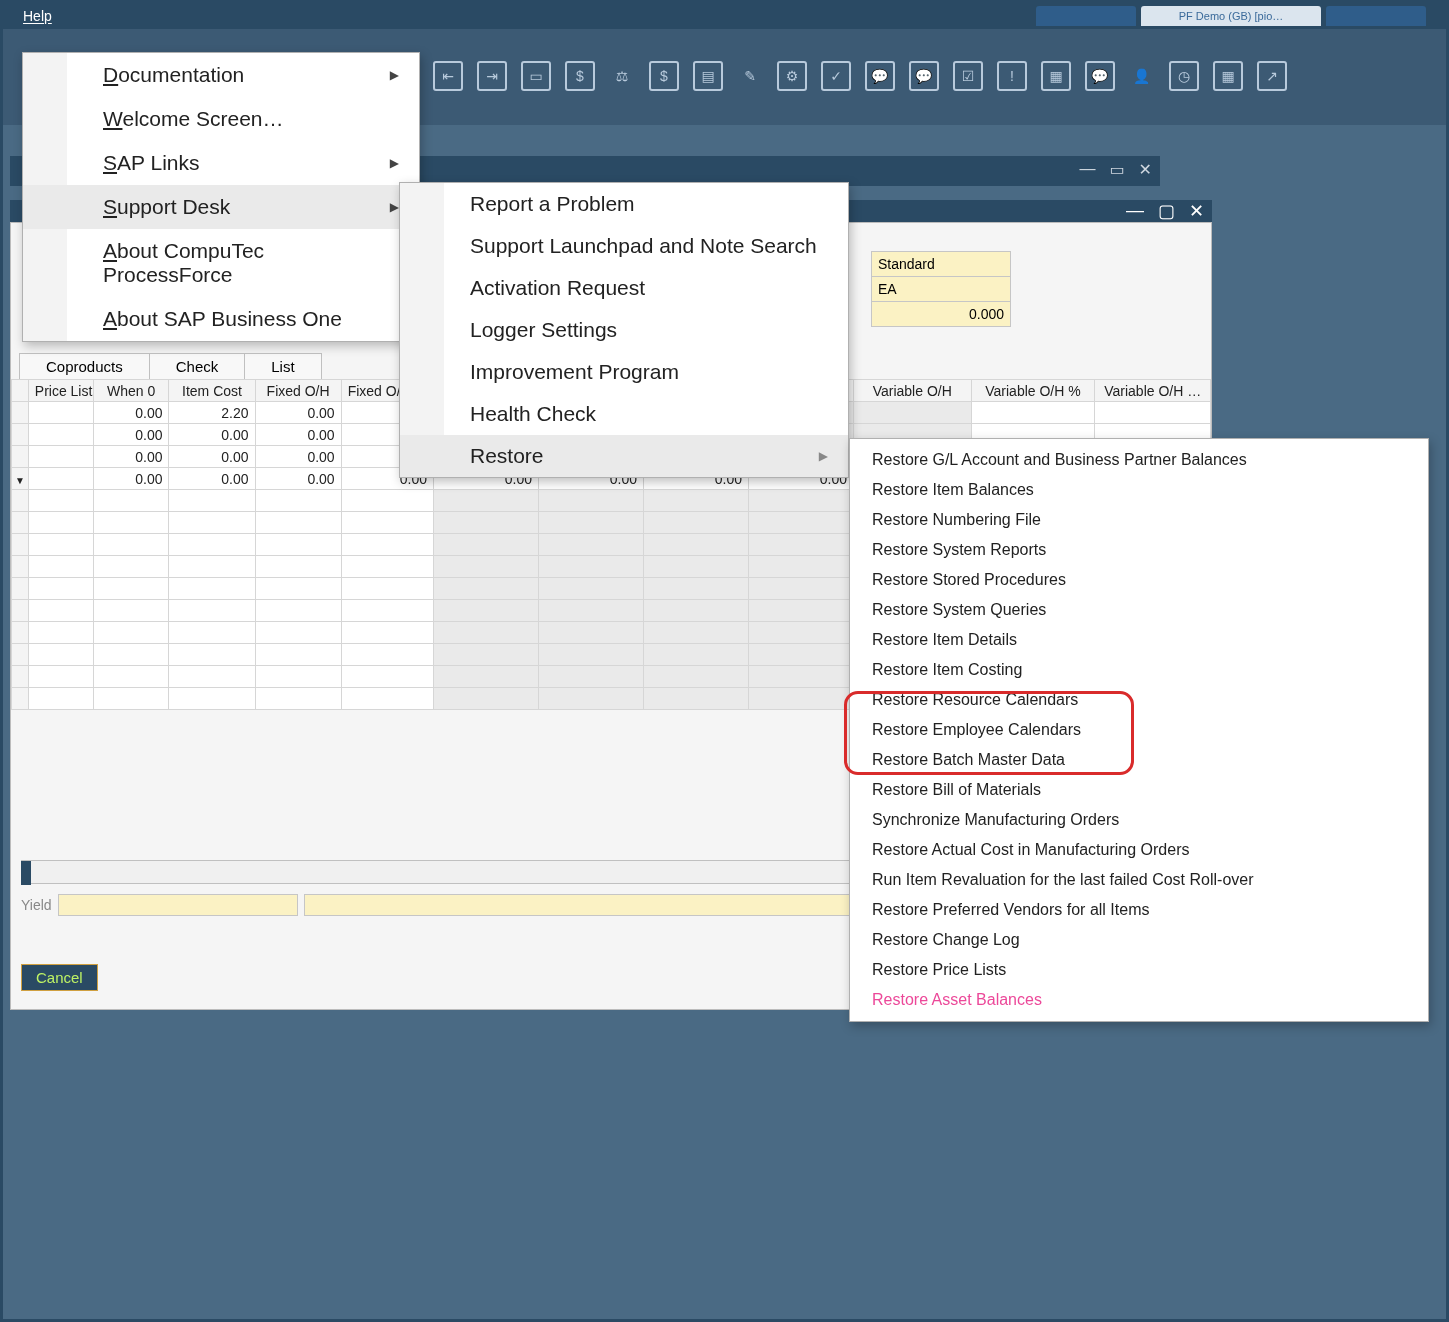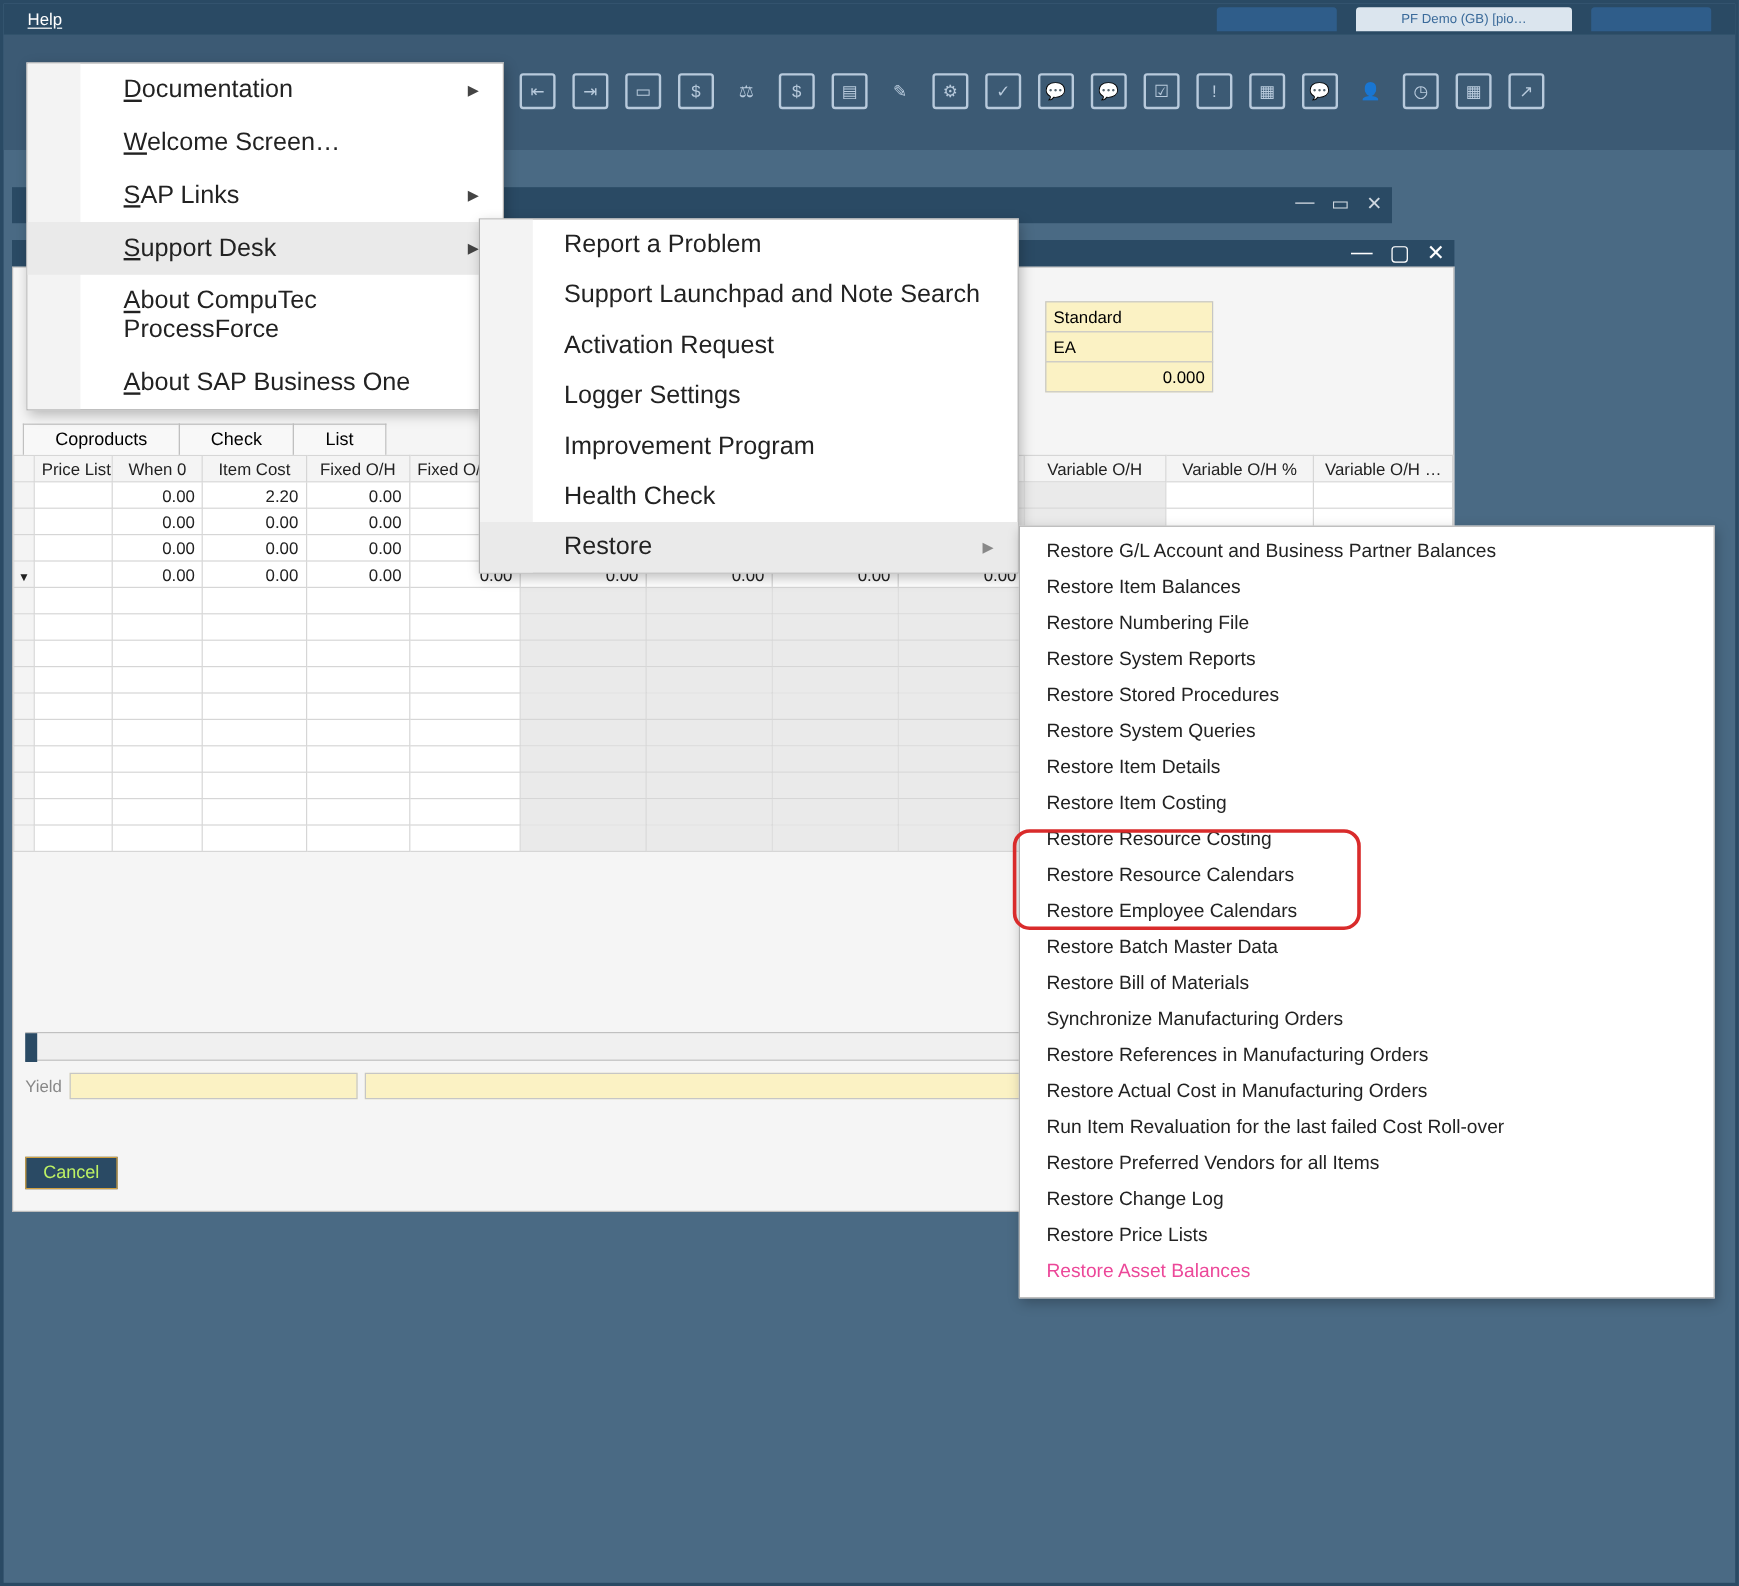--- a/index.html
+++ b/index.html
@@ -2,21 +2,21 @@
 <html><head>
 <meta charset="utf-8">
 <style>
   * { box-sizing: border-box; margin: 0; padding: 0; }
   html, body { width: 1449px; height: 1322px; font-family: "Segoe UI", Tahoma, sans-serif; font-size: 14px; overflow: hidden; background: #4a6a84; }
   body { border: 3px solid #2a4a64; }
 
   
   .titlebar { height: 26px; background: #2a4a64; display: flex; align-items: center; padding: 0 20px; color: #fff; }
   .titlebar span { text-decoration: underline; text-decoration-color: #fff; text-underline-offset: 2px; }
-  .titlebar .tab-area { margin-left: auto; display: flex; align-items: center; gap: 16px; }
+  .titlebar .tab-area { margin-left: auto; display: flex; align-items: center; gap: 5px; }
   .mini-tab { background: #2f5d8a; height: 20px; width: 100px; border-radius: 3px 3px 0 0; display: flex; align-items: center; justify-content: center; color: #eee; font-size: 11px; }
   .mini-tab.wide { width: 180px; background: #dbe5ee; color: #3a6a9a; }
 
   
   .toolbar-strip { height: 96px; background: #3c5a74; position: relative; }
   .toolbar-icons { position: absolute; left: 430px; top: 32px; display: flex; gap: 14px; }
   .tb-icon { width: 30px; height: 30px; border: 2px solid #b8cadc; border-radius: 3px; display: flex; align-items: center; justify-content: center; color: #b8cadc; font-size: 14px; }
   .tb-icon.noframe { border: none; width: 26px; }
 
   
@@ -456,27 +456,25 @@
 <div class="submenu2">
   <div id="restore-items">
       <div class="s2-item"><span class="ul">R</span>estore G/L Account and Business Partner Balances</div>
       <div class="s2-item"><span class="ul">R</span>estore Item Balances</div>
       <div class="s2-item"><span class="ul">R</span>estore Numbering File</div>
       <div class="s2-item"><span class="ul">R</span>estore System Reports</div>
       <div class="s2-item"><span class="ul">R</span>estore Stored Procedures</div>
       <div class="s2-item"><span class="ul">R</span>estore System Queries</div>
       <div class="s2-item"><span class="ul">R</span>estore Item Details</div>
       <div class="s2-item"><span class="ul">R</span>estore Item Costing</div>
-      <div class="s2-item"><span class="ul">R</span>estore Resource Costing</div>
       <div class="s2-item"><span class="ul">R</span>estore Resource Calendars</div>
       <div class="s2-item"><span class="ul">R</span>estore Employee Calendars</div>
       <div class="s2-item"><span class="ul">R</span>estore Batch Master Data</div>
       <div class="s2-item"><span class="ul">R</span>estore Bill of Materials</div>
       <div class="s2-item"><span class="ul">S</span>ynchronize Manufacturing Orders</div>
-      <div class="s2-item"><span class="ul">R</span>estore References in Manufacturing Orders</div>
       <div class="s2-item"><span class="ul">R</span>estore Actual Cost in Manufacturing Orders</div>
       <div class="s2-item"><span class="ul">R</span>un Item Revaluation for the last failed Cost Roll-over</div>
       <div class="s2-item"><span class="ul">R</span>estore Preferred Vendors for all Items</div>
       <div class="s2-item"><span class="ul">R</span>estore Change Log</div>
       <div class="s2-item"><span class="ul">R</span>estore Price Lists</div>
       <div class="s2-item disabled"><span class="ul">R</span>estore Asset Balances</div>
     </div>
 </div>
 
 <div class="highlight-box" id="hlbox" style="left: 844px; top: 691px; width: 290px; height: 84px;"></div>

